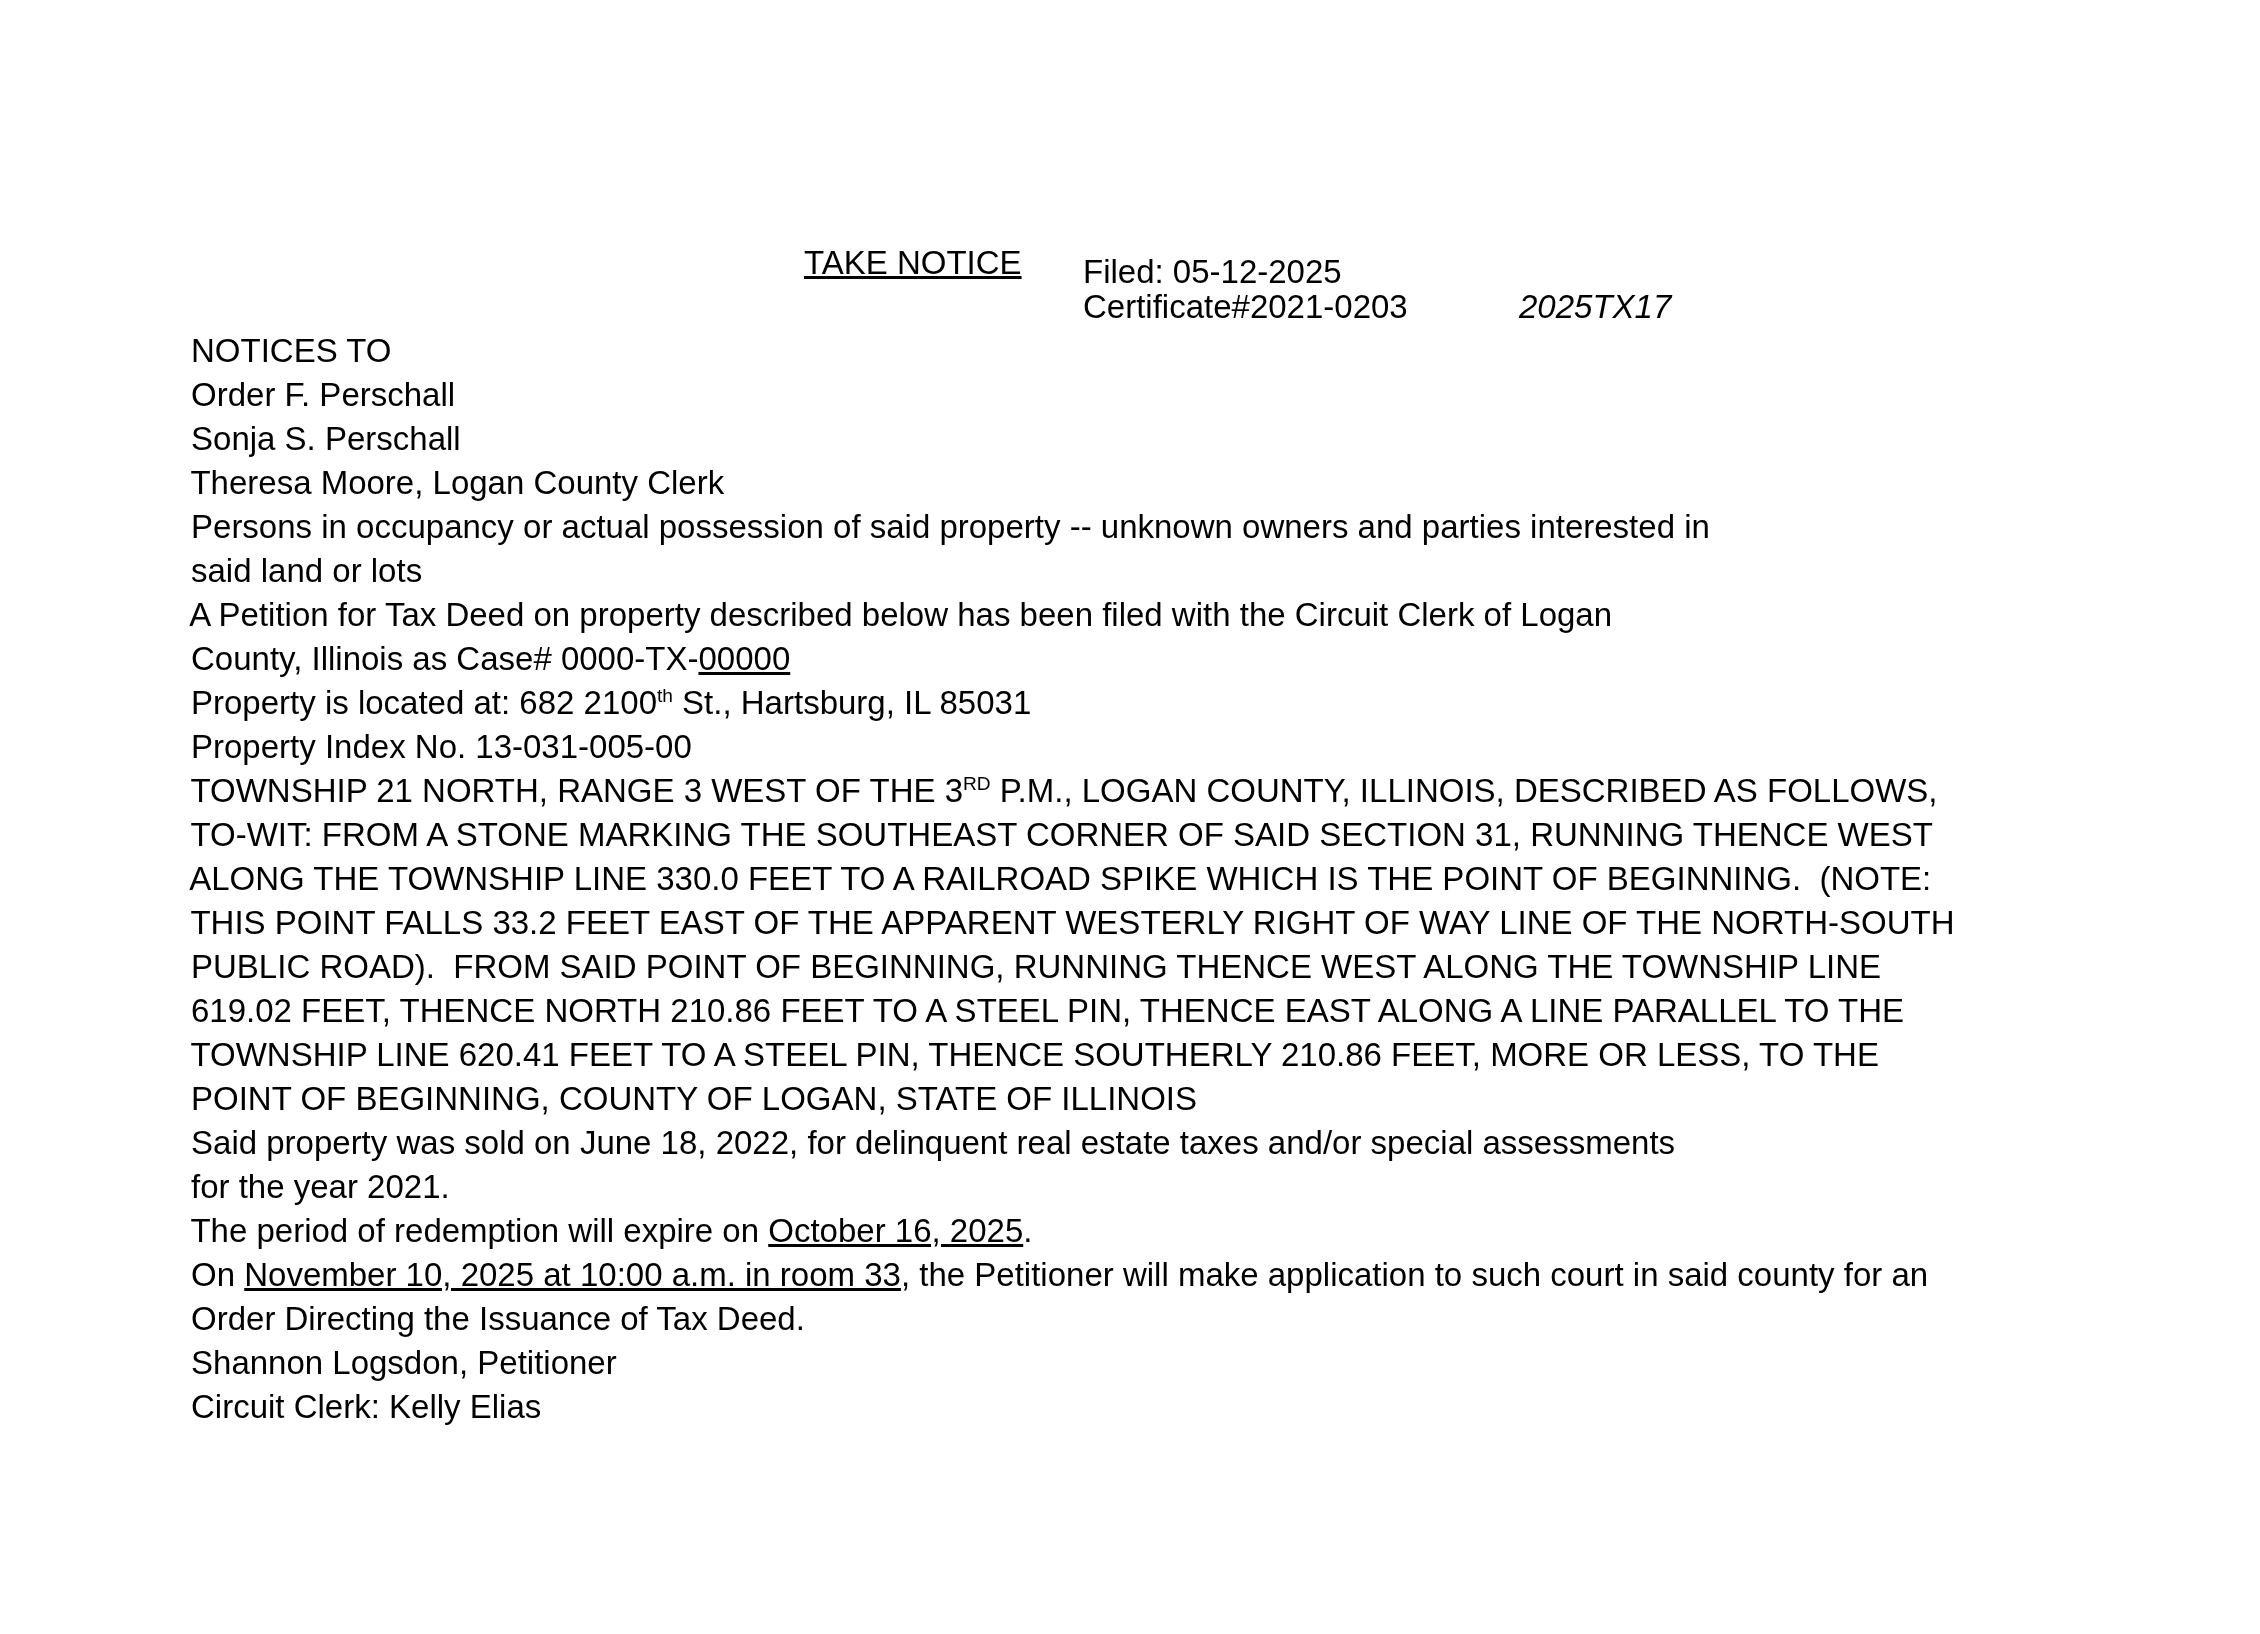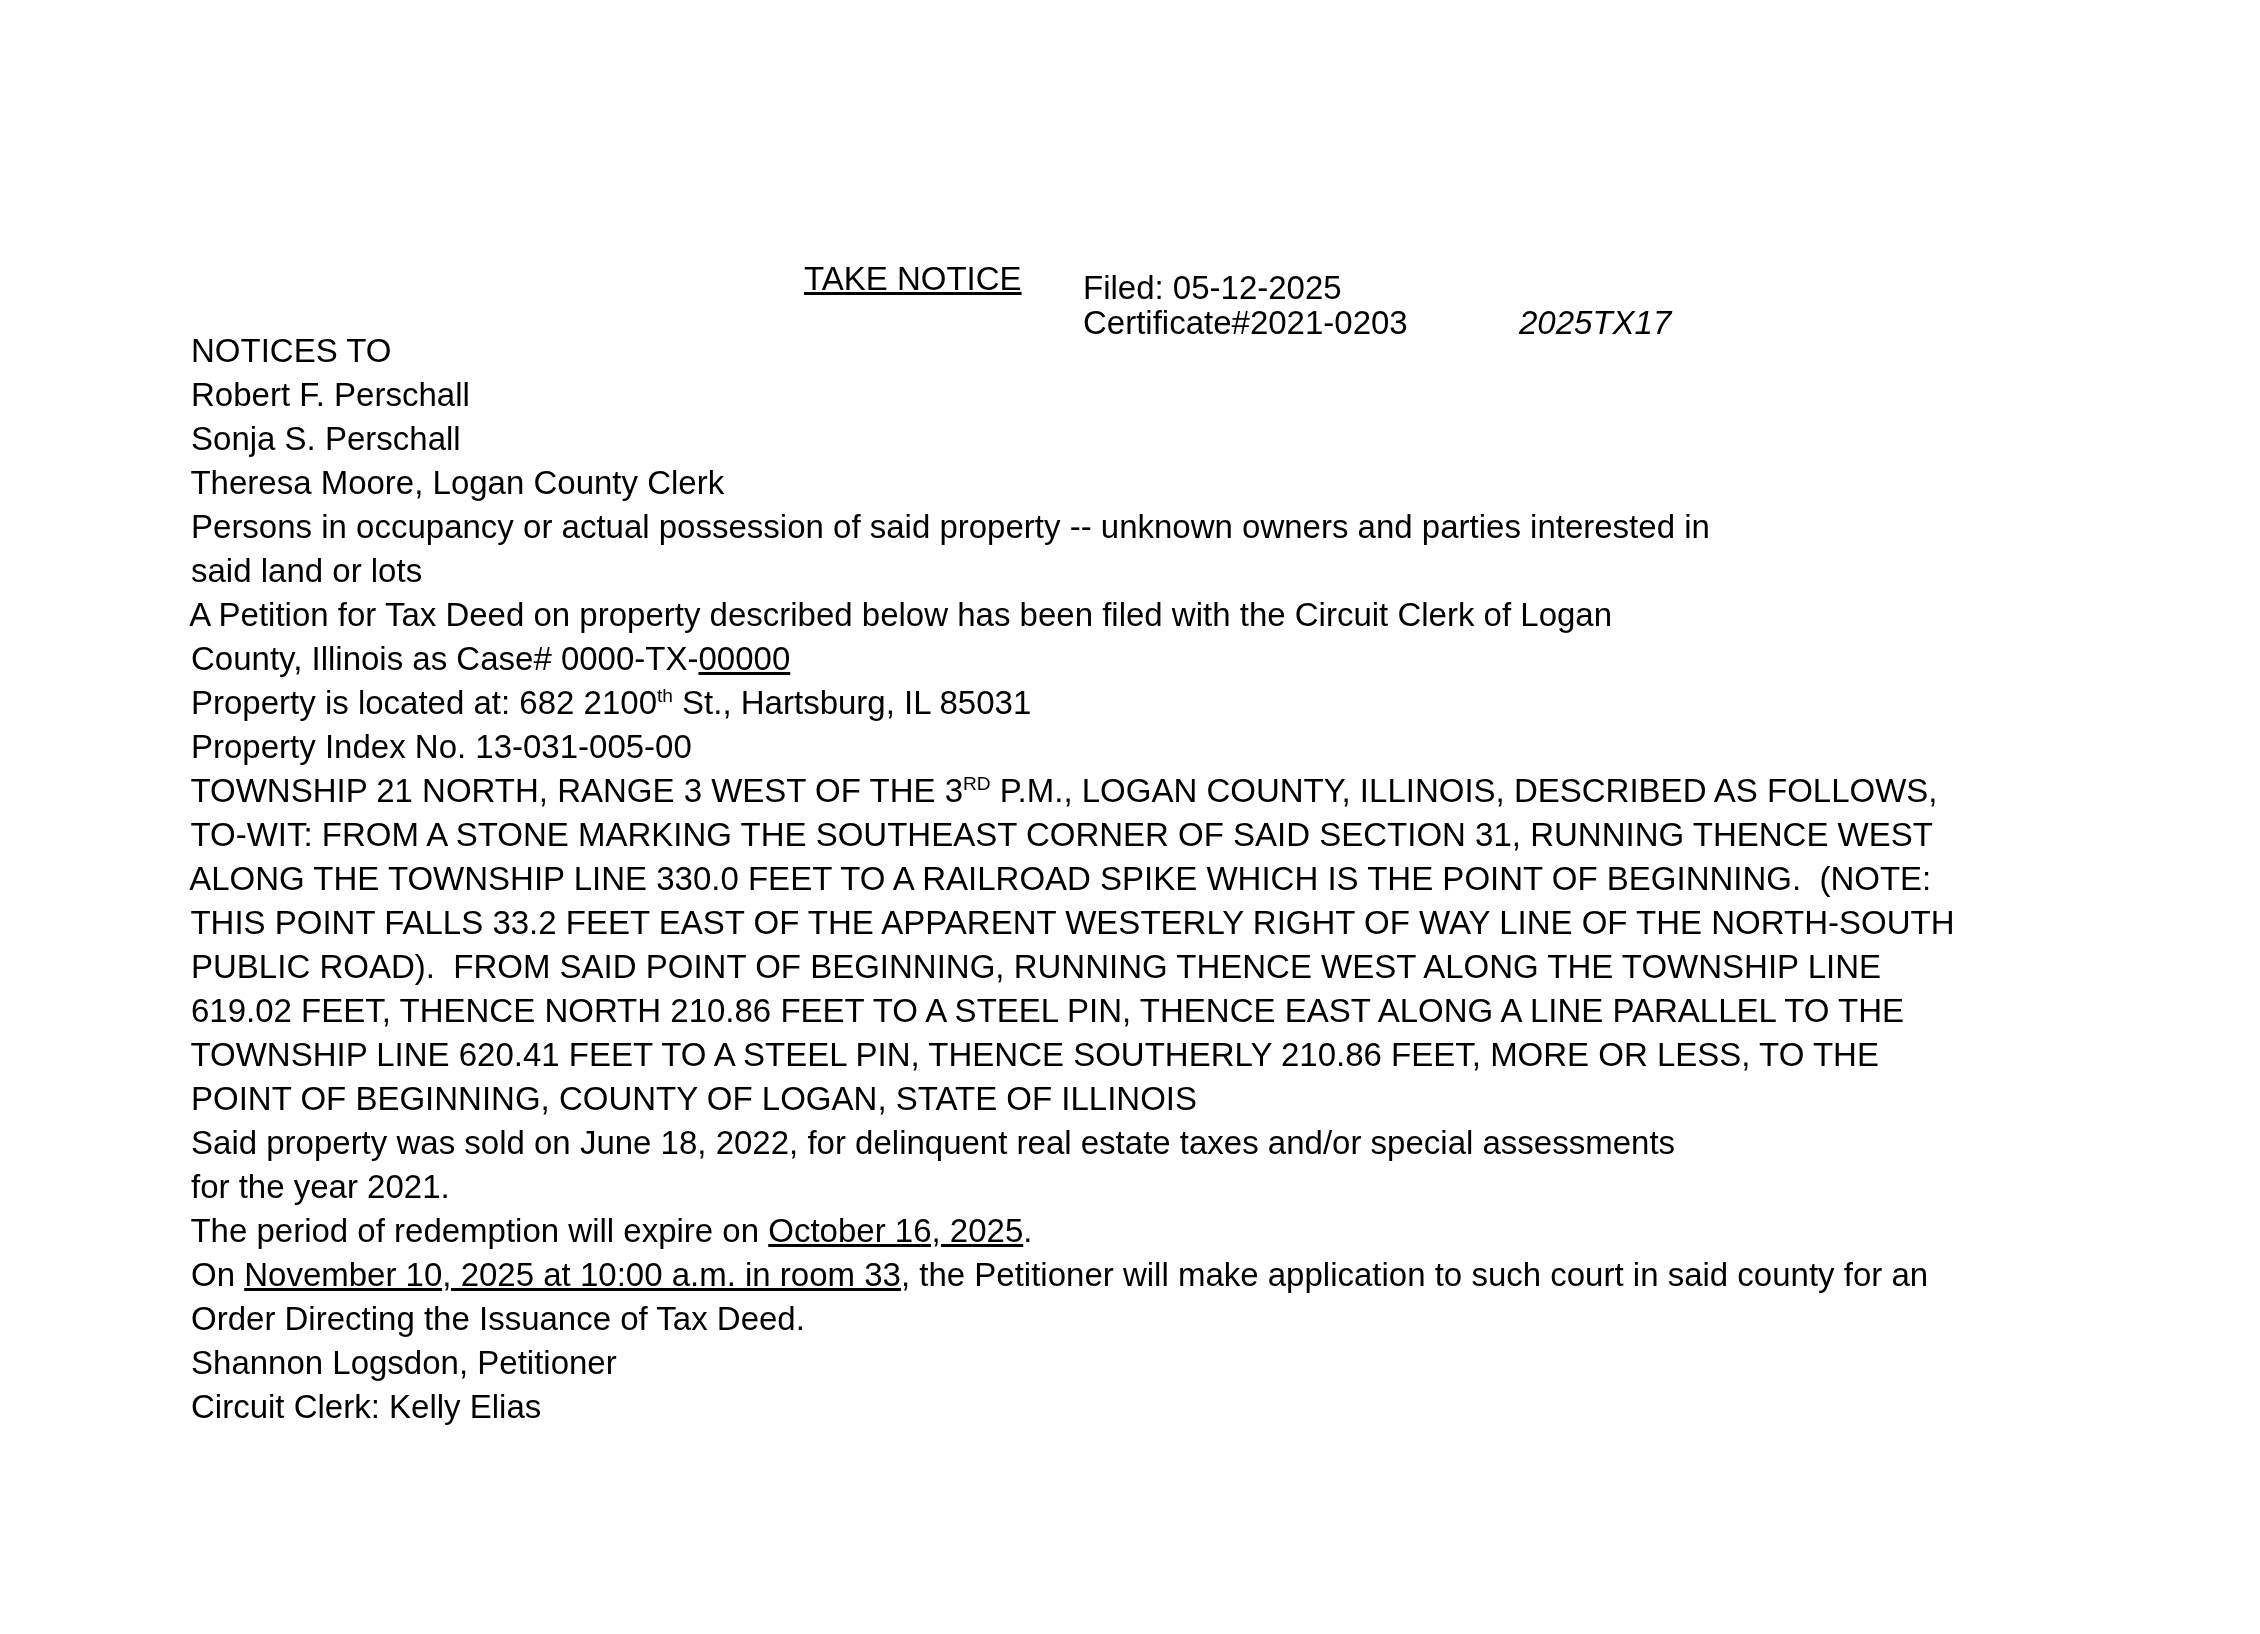--- a/index.html
+++ b/index.html
@@ -17,21 +17,21 @@
     left: 136px;
     top: 241px;
     font-size: 33px;
     line-height: 44px;
   }
   .line {
     white-space: pre;
     height: 44px;
   }
   .rel { position: relative; }
-  .abs { position: absolute; top: 16px; text-align: center; }
+  .abs { position: absolute; top: 0; text-align: center; }
   .pos-take { left: 668px; }
   .pos-filed { left: 947px; margin-top: 9px; }
   .pos-cert { left: 947px; }
   .pos-code { left: 1383px; font-style: italic; }
   .ul { text-decoration: underline; }
   .sup {
     font-size: 0.58em;
     vertical-align: super;
     line-height: 0;
   }
@@ -47,21 +47,21 @@
       <span class="abs pos-filed">Filed: 05-12-2025</span>
     </div>
 
     <div class="line rel">
       <span>NOTICES TO</span>
       <span class="abs pos-cert">Certificate#2021-0203</span>
       <span class="abs pos-code">2025TX17</span>
     </div>
 
     <div class="line">
-      <span>Robert F. Perschall</span>
+      <span>Order F. Perschall</span>
     </div>
     <div class="line">
       <span>Sonja S. Perschall</span>
     </div>
     <div class="line">
       <span>Theresa Moore, Logan County Clerk</span>
     </div>
 
     <div class="line">
       <span>Persons in occupancy or actual possession of said property -- unknown owners and parties interested in</span>

